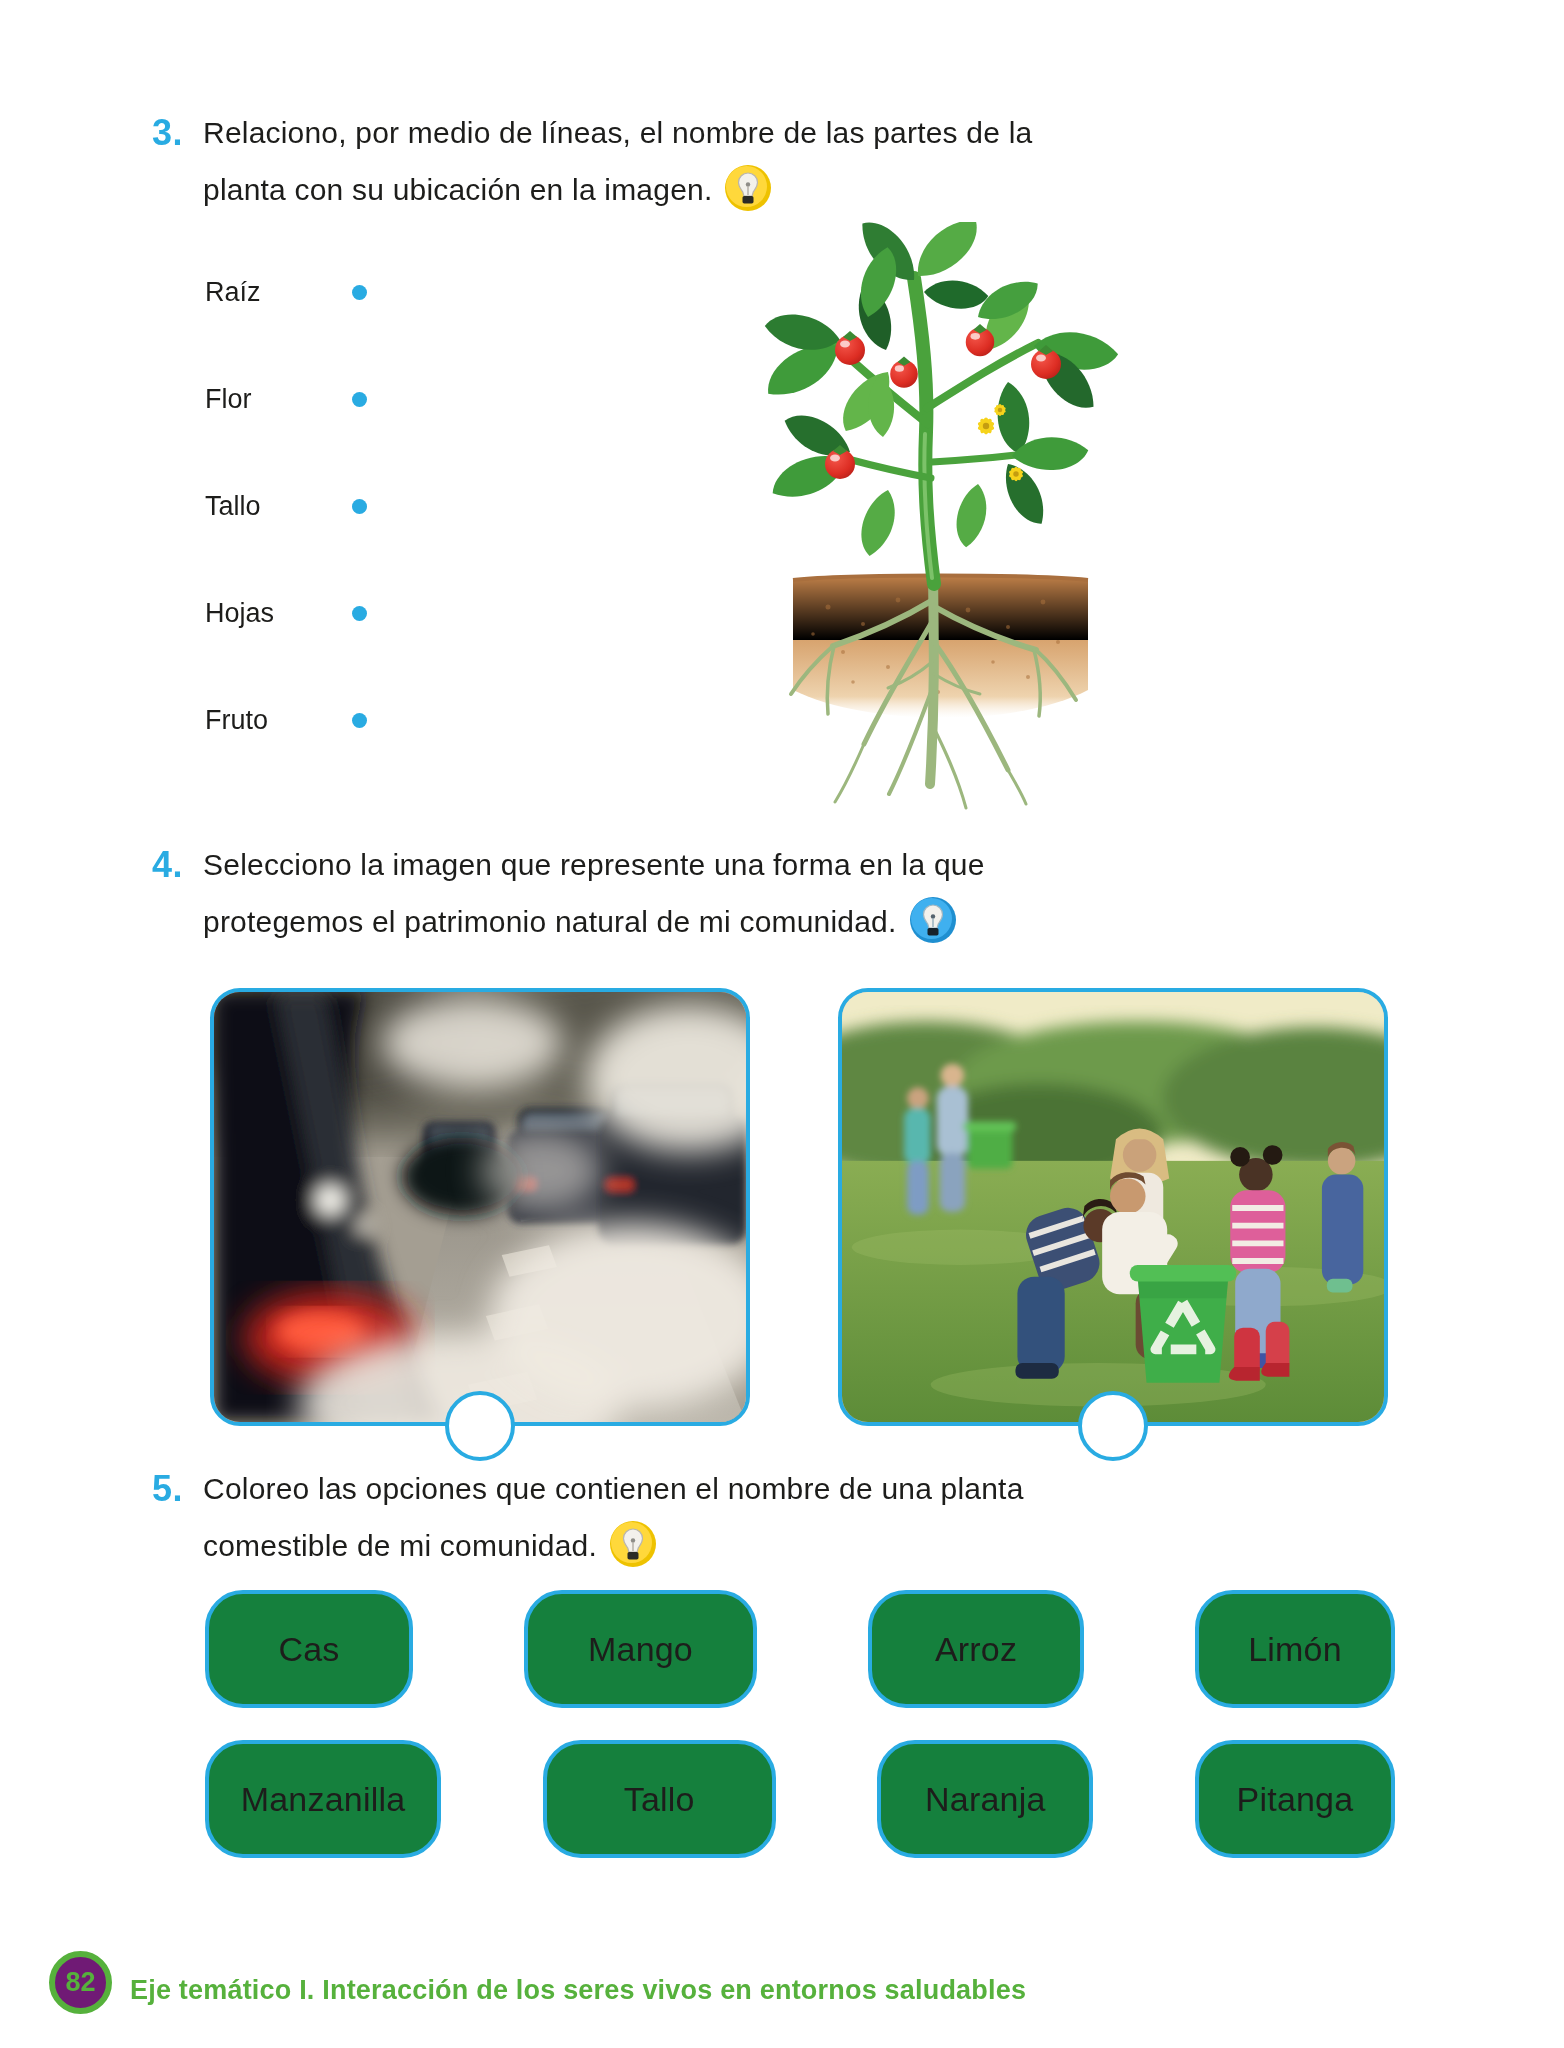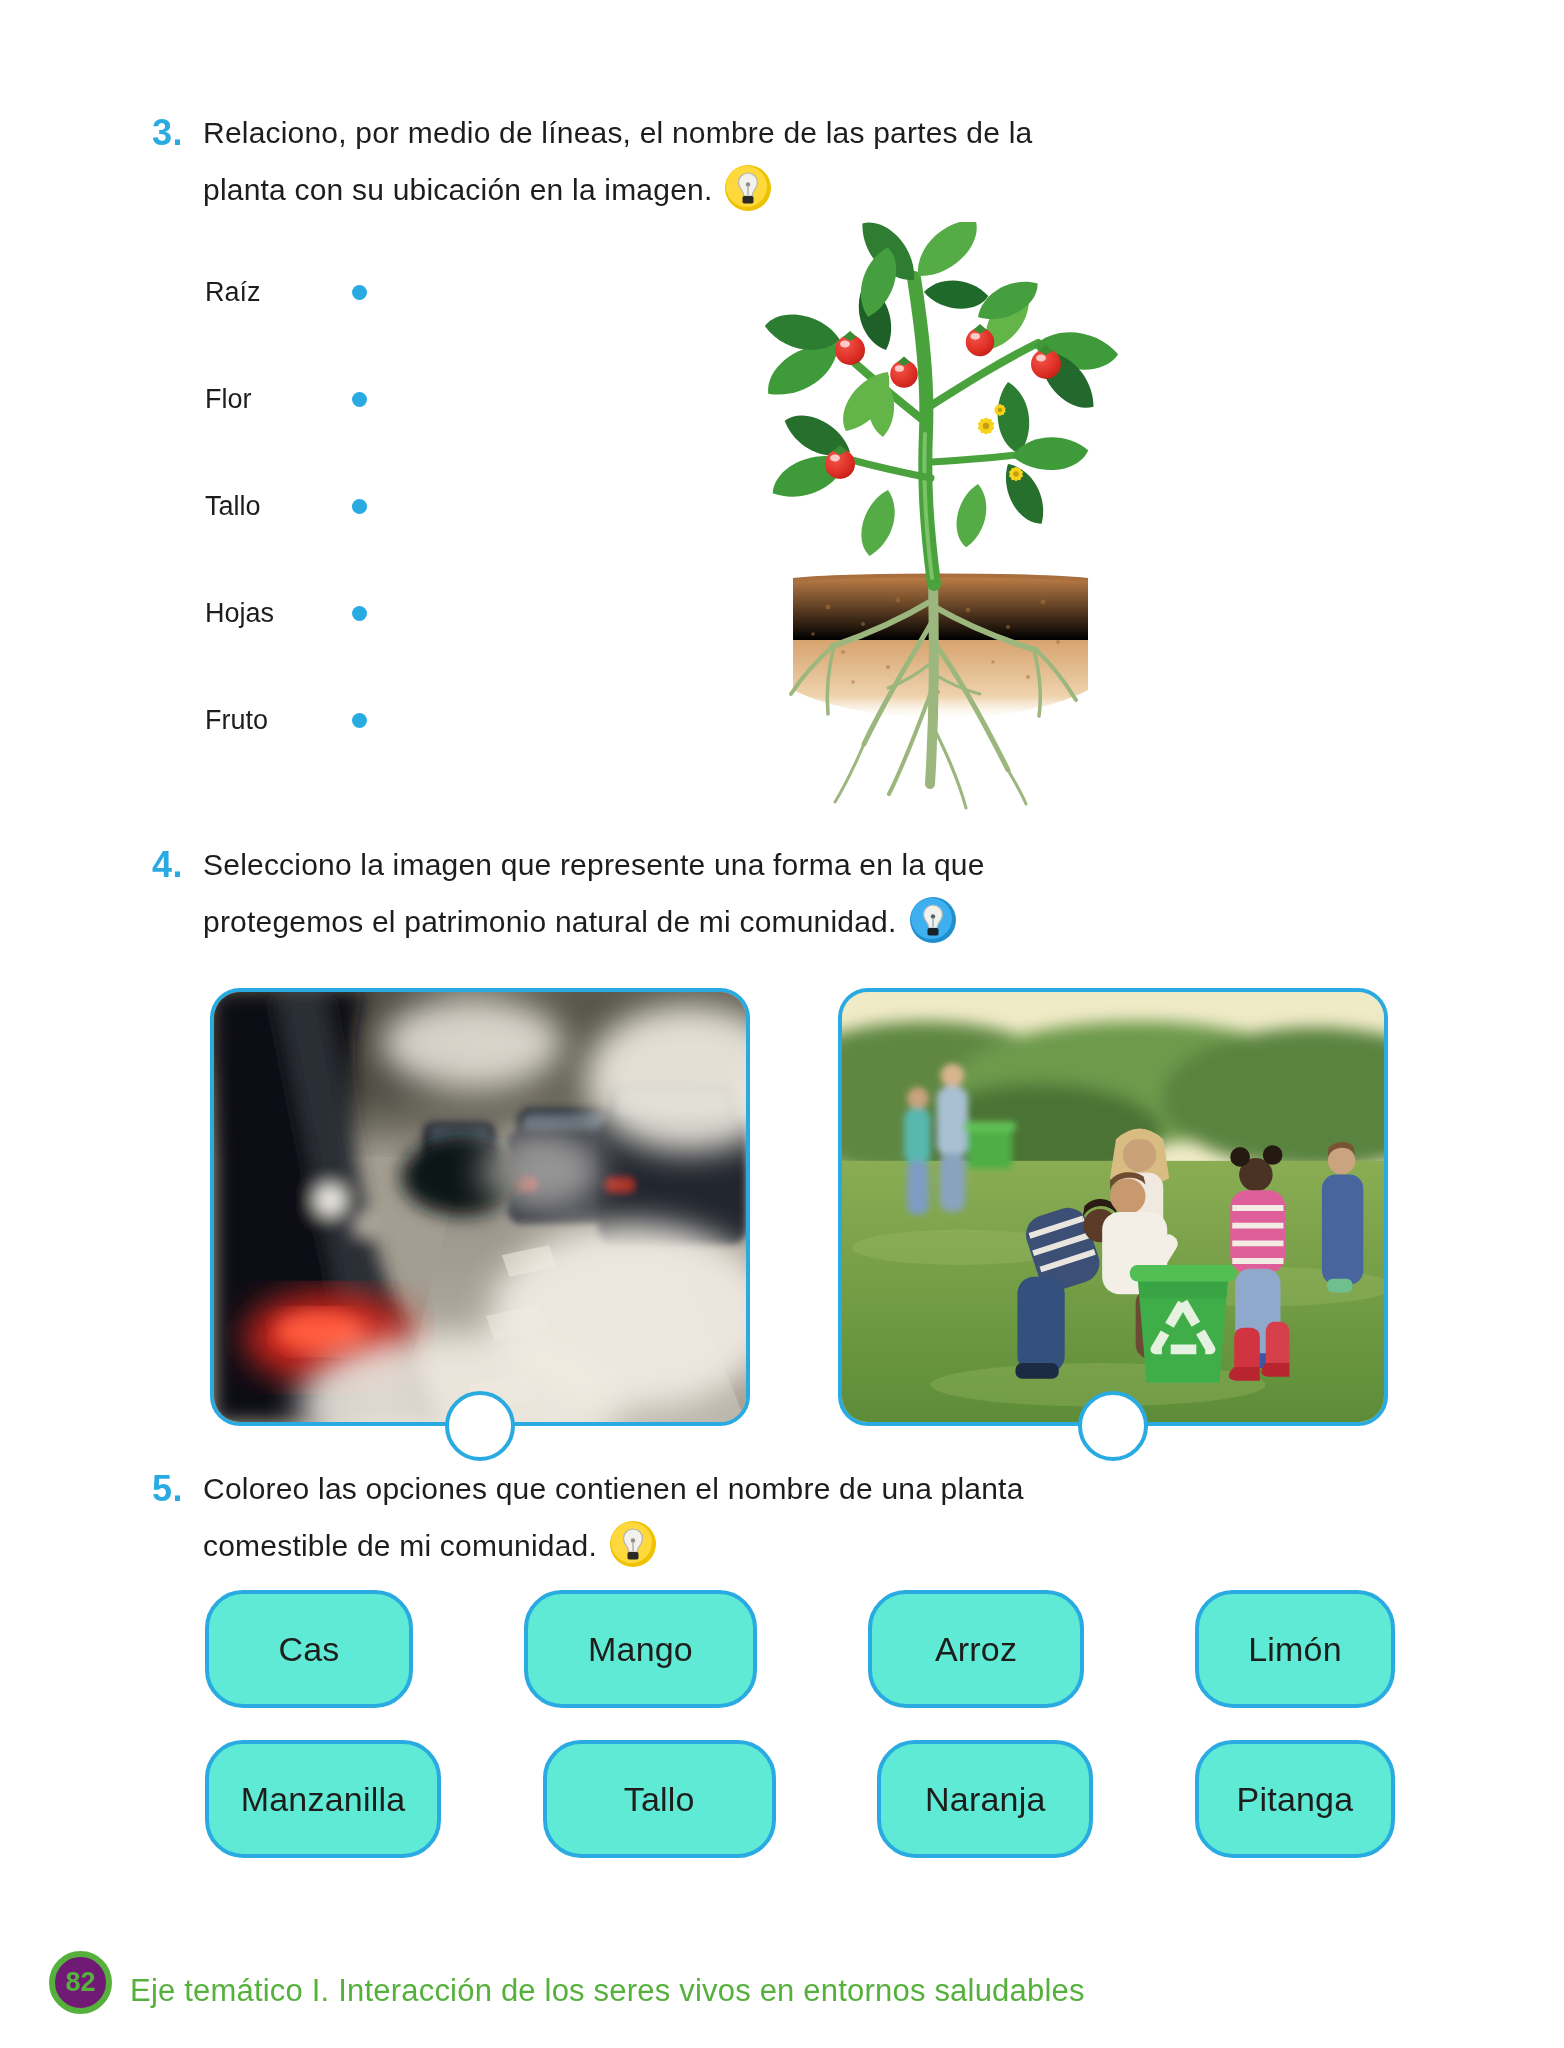--- a/index.html
+++ b/index.html
@@ -36,34 +36,34 @@
     position:absolute;width:70px;height:70px;border-radius:50%;
     background:#fff;border:4px solid var(--blue);box-sizing:border-box;top:1391px;
   }
   .select-circle.c-left{left:445px;}
   .select-circle.c-right{left:1078px;}
   
   .options-row{position:absolute;left:205px;width:1190px;display:flex;justify-content:space-between;}
   .options-row.r1{top:1590px;}
   .options-row.r2{top:1740px;}
   .option{
-    height:118px;border:4px solid var(--blue);border-radius:38px;background:#5eead4;
+    height:118px;border:4px solid var(--blue);border-radius:38px;background:#15803d;
     display:flex;align-items:center;justify-content:center;font-size:34px;
     box-sizing:border-box;letter-spacing:.2px;
   }
   .option.w1{width:208px;} .option.w2{width:233px;} .option.w3{width:216px;}
   .option.w4{width:200px;} .option.w5{width:236px;}
   
   .footer{position:absolute;left:49px;top:1951px;display:flex;align-items:center;gap:18px;}
   .page-badge{
     width:63px;height:63px;border-radius:50%;border:6px solid var(--green);
     box-sizing:border-box;display:flex;align-items:center;justify-content:center;
     color:var(--green);font-weight:bold;font-size:27px;background:#701a75;
   }
-  .footer-text{color:var(--green);font-weight:normal;font-size:31px;letter-spacing:.2px;margin-top:16px;}
+  .footer-text{color:var(--green);font-weight:bold;font-size:27px;letter-spacing:.2px;margin-top:16px;}
 </style>
 </head>
 <body>
 
 <div class="page">
 
   <div class="exercise" style="top:104px;">
     <div class="ex-num">3.</div>
     <div class="ex-lines">
       <div class="ex-line">Relaciono, por medio de líneas, el nombre de las partes de la</div>

